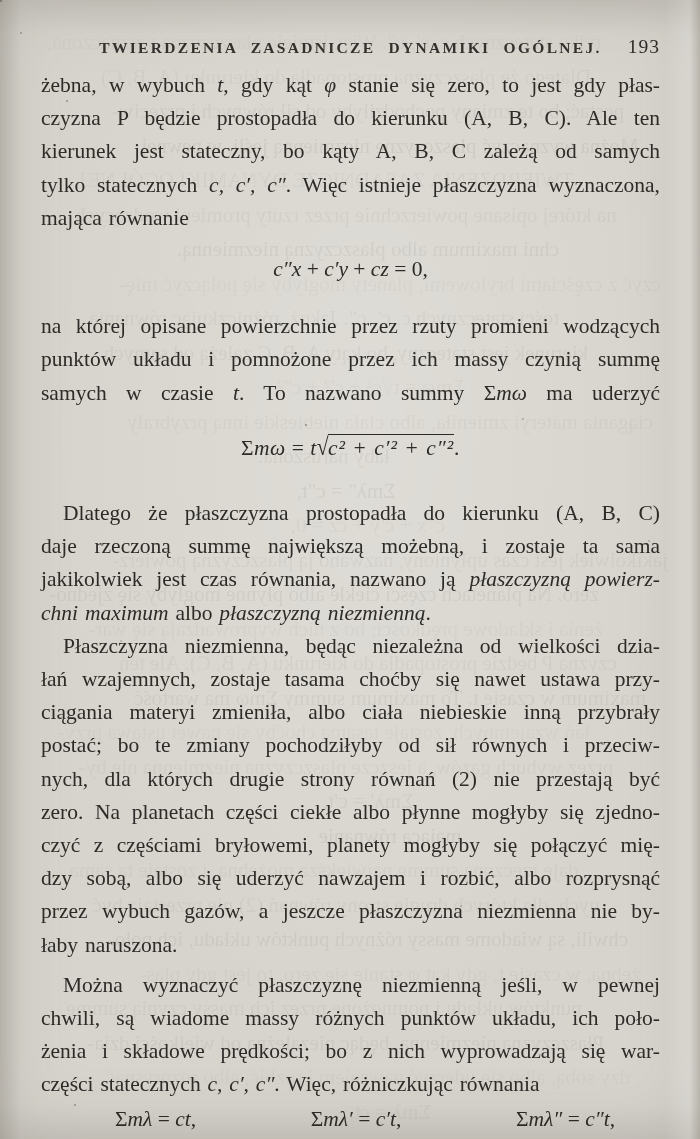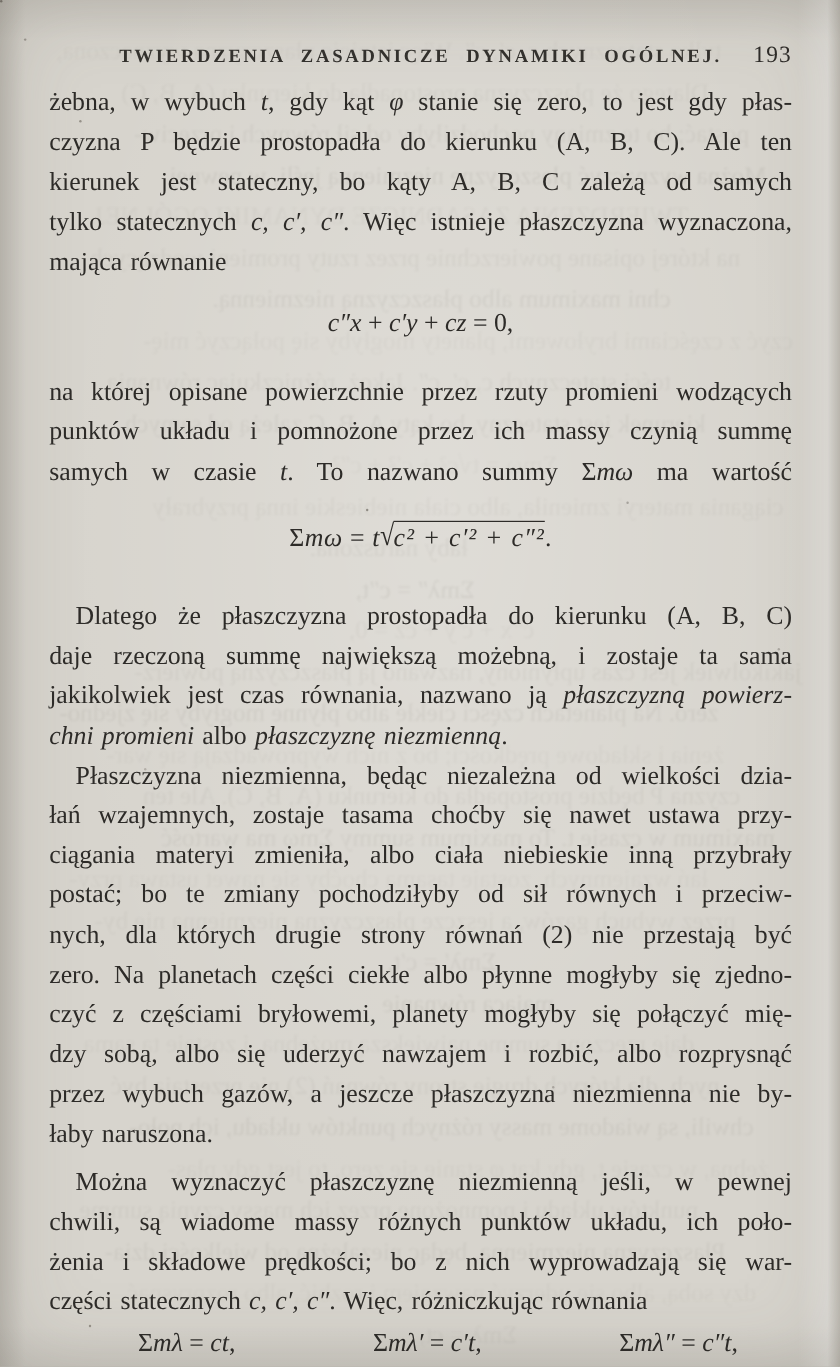--- a/index.html
+++ b/index.html
@@ -105,28 +105,28 @@
         <div class="line"><span>żebna, w wybuch </span><span class="s-i">t</span><span>, gdy kąt </span><span class="s-i">φ</span><span> stanie się zero, to jest gdy płas-</span></div>
         <div class="line"><span>czyzna P będzie prostopadła do kierunku (A, B, C). Ale ten</span></div>
         <div class="line"><span>kierunek jest stateczny, bo kąty A, B, C zależą od samych</span></div>
         <div class="line"><span>tylko statecznych </span><span class="s-i">c, c′, c″</span><span>. Więc istnieje płaszczyzna wyznaczona,</span></div>
         <div class="line end"><span>mająca równanie</span></div>
       </div>
     <div class="block eq eq1"><span class="s-i">c″x</span><span> + </span><span class="s-i">c′y</span><span> + </span><span class="s-i">cz</span><span> = 0,</span></div>
     <div class="block para">
         <div class="line"><span>na której opisane powierzchnie przez rzuty promieni wodzących</span></div>
         <div class="line"><span>punktów układu i pomnożone przez ich massy czynią summę</span></div>
-        <div class="line"><span>samych w czasie </span><span class="s-i">t</span><span>. To nazwano summy </span><span>Σ</span><span class="s-i">mω</span><span> ma wartość</span></div>
+        <div class="line"><span>samych w czasie </span><span class="s-i">t</span><span>. To nazwano summy </span><span>Σ</span><span class="s-i">mω</span><span> ma uderzyć</span></div>
       </div>
     <div class="block eq eq2"><span>Σ</span><span class="s-i">mω</span><span> = </span><span class="s-i">t</span><span class="s-rad">√</span><span class="s-ov">c² + c′² + c″²</span><span>.</span></div>
     <div class="block para">
         <div class="line ind"><span>Dlatego że płaszczyzna prostopadła do kierunku (A, B, C)</span></div>
         <div class="line"><span>daje rzeczoną summę największą możebną, i zostaje ta sama</span></div>
         <div class="line"><span>jakikolwiek jest czas równania, nazwano ją </span><span class="s-i">płaszczyzną powierz-</span></div>
-        <div class="line end"><span class="s-i">chni promieni</span><span> albo </span><span class="s-i">płaszczyznę niezmienną</span><span>.</span></div>
+        <div class="line end"><span class="s-i">chni maximum</span><span> albo </span><span class="s-i">płaszczyzną niezmienną</span><span>.</span></div>
       </div>
     <div class="block para">
         <div class="line ind"><span>Płaszczyzna niezmienna, będąc niezależna od wielkości dzia-</span></div>
         <div class="line"><span>łań wzajemnych, zostaje tasama choćby się nawet ustawa przy-</span></div>
         <div class="line"><span>ciągania materyi zmieniła, albo ciała niebieskie inną przybrały</span></div>
         <div class="line"><span>postać; bo te zmiany pochodziłyby od sił równych i przeciw-</span></div>
         <div class="line"><span>nych, dla których drugie strony równań (2) nie przestają być</span></div>
         <div class="line"><span>zero. Na planetach części ciekłe albo płynne mogłyby się zjedno-</span></div>
         <div class="line"><span>czyć z częściami bryłowemi, planety mogłyby się połączyć mię-</span></div>
         <div class="line"><span>dzy sobą, albo się uderzyć nawzajem i rozbić, albo rozprysnąć</span></div>

